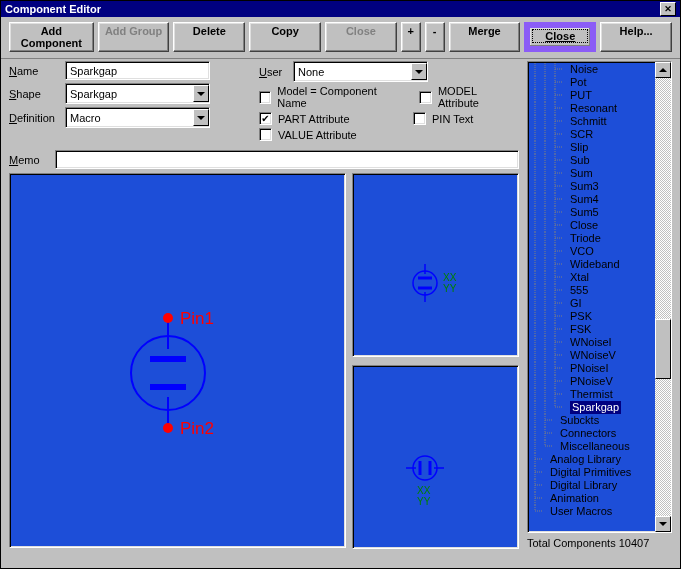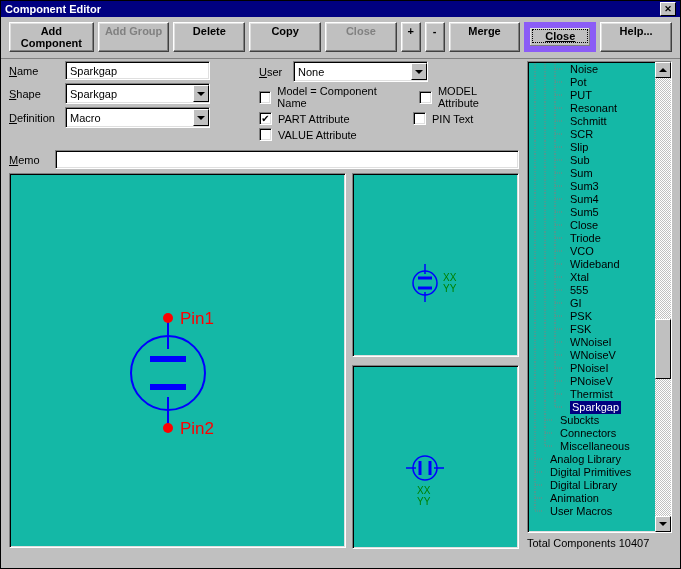--- a/index.html
+++ b/index.html
@@ -120,21 +120,21 @@
     display: flex; align-items: center; justify-content: center;
     font-size: 10px;
     line-height: 9px;
   }
   .form-area { display: flex; gap: 10px; }
   .col1 { width: 240px; }
   .col2 { flex: 1; }
   .memo-row { display: flex; align-items: center; margin: 6px 0 4px 0; gap: 4px; }
   .panels { flex: 1; display: flex; gap: 6px; }
   .panel {
-    background: #14b8a6;
+    background: #1d4ed8;
     border: 1px solid #808080;
     border-right-color: #fff;
     border-bottom-color: #fff;
     box-shadow: inset 1px 1px 0 #000, inset -1px -1px 0 #dfdfdf;
   }
   .left-panel { width: 337px; height: 375px; }
   .mid-col { width: 167px; display: flex; flex-direction: column; gap: 8px; }
   .mid-panel { height: 184px; }
   .right-col { flex: 1; display: flex; flex-direction: column; }
   .tree-panel {

